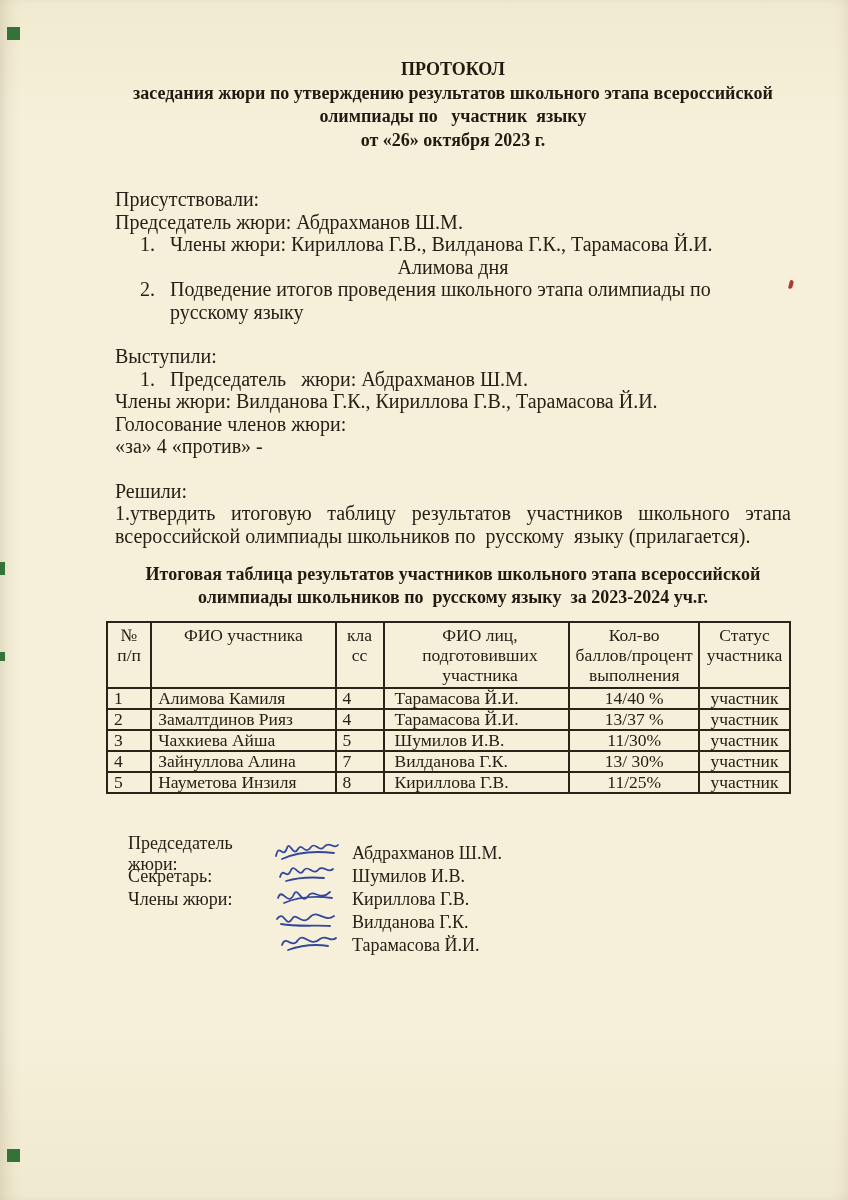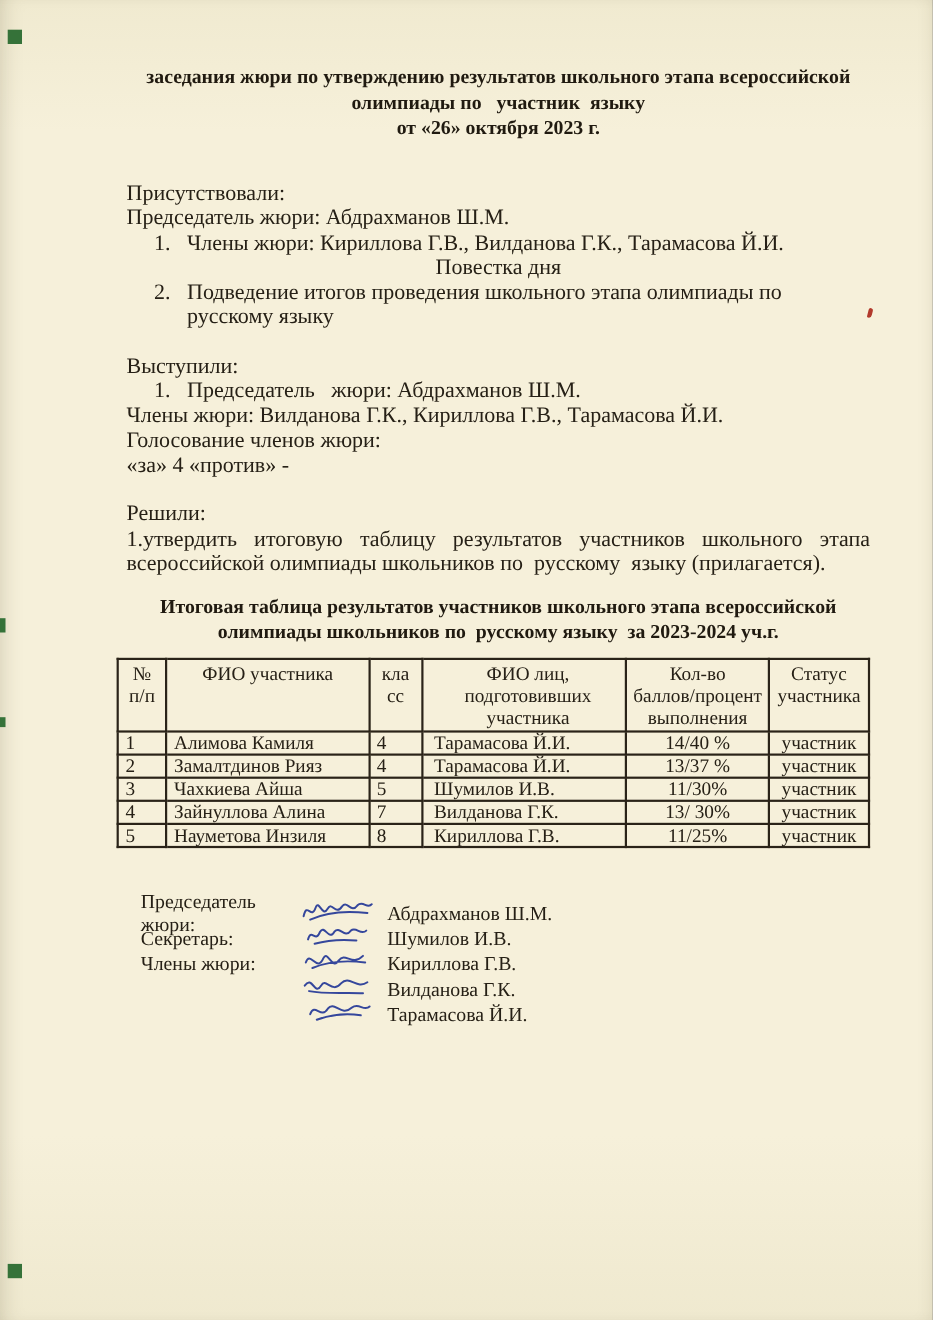--- a/index.html
+++ b/index.html
@@ -66,33 +66,34 @@
 
   <div class="scan-mark mark-tl"></div>
   <div class="scan-mark mark-ml1"></div>
   <div class="scan-mark mark-ml2"></div>
   <div class="scan-mark mark-bl"></div>
   <div class="mark-red"></div>
 
   <div class="content">
 
     <div class="title">
+      <div class="pre">ПРОТОКОЛ</div>
       <div class="pre">заседания жюри по утверждению результатов школьного этапа всероссийской</div>
       <div class="pre">олимпиады по   участник  языку</div>
       <div class="pre">от «26» октября 2023 г.</div>
     </div>
 
     <div class="block attendance">
       <div class="pre">Присутствовали:</div>
       <div class="pre">Председатель жюри: Абдрахманов Ш.М.</div>
       <div class="li">
         <span class="li-num pre">1.</span>
         <span class="li-text pre">Члены жюри: Кириллова Г.В., Вилданова Г.К., Тарамасова Й.И.</span>
       </div>
-      <div class="centered pre">Повестка дня</div>
+      <div class="centered pre">Алимова дня</div>
       <div class="li">
         <span class="li-num pre">2.</span>
         <span class="li-text pre">Подведение итогов проведения школьного этапа олимпиады по  русскому языку</span>
       </div>
     </div>
 
     <div class="block speeches">
       <div class="pre">Выступили:</div>
       <div class="li">
         <span class="li-num pre">1.</span>

